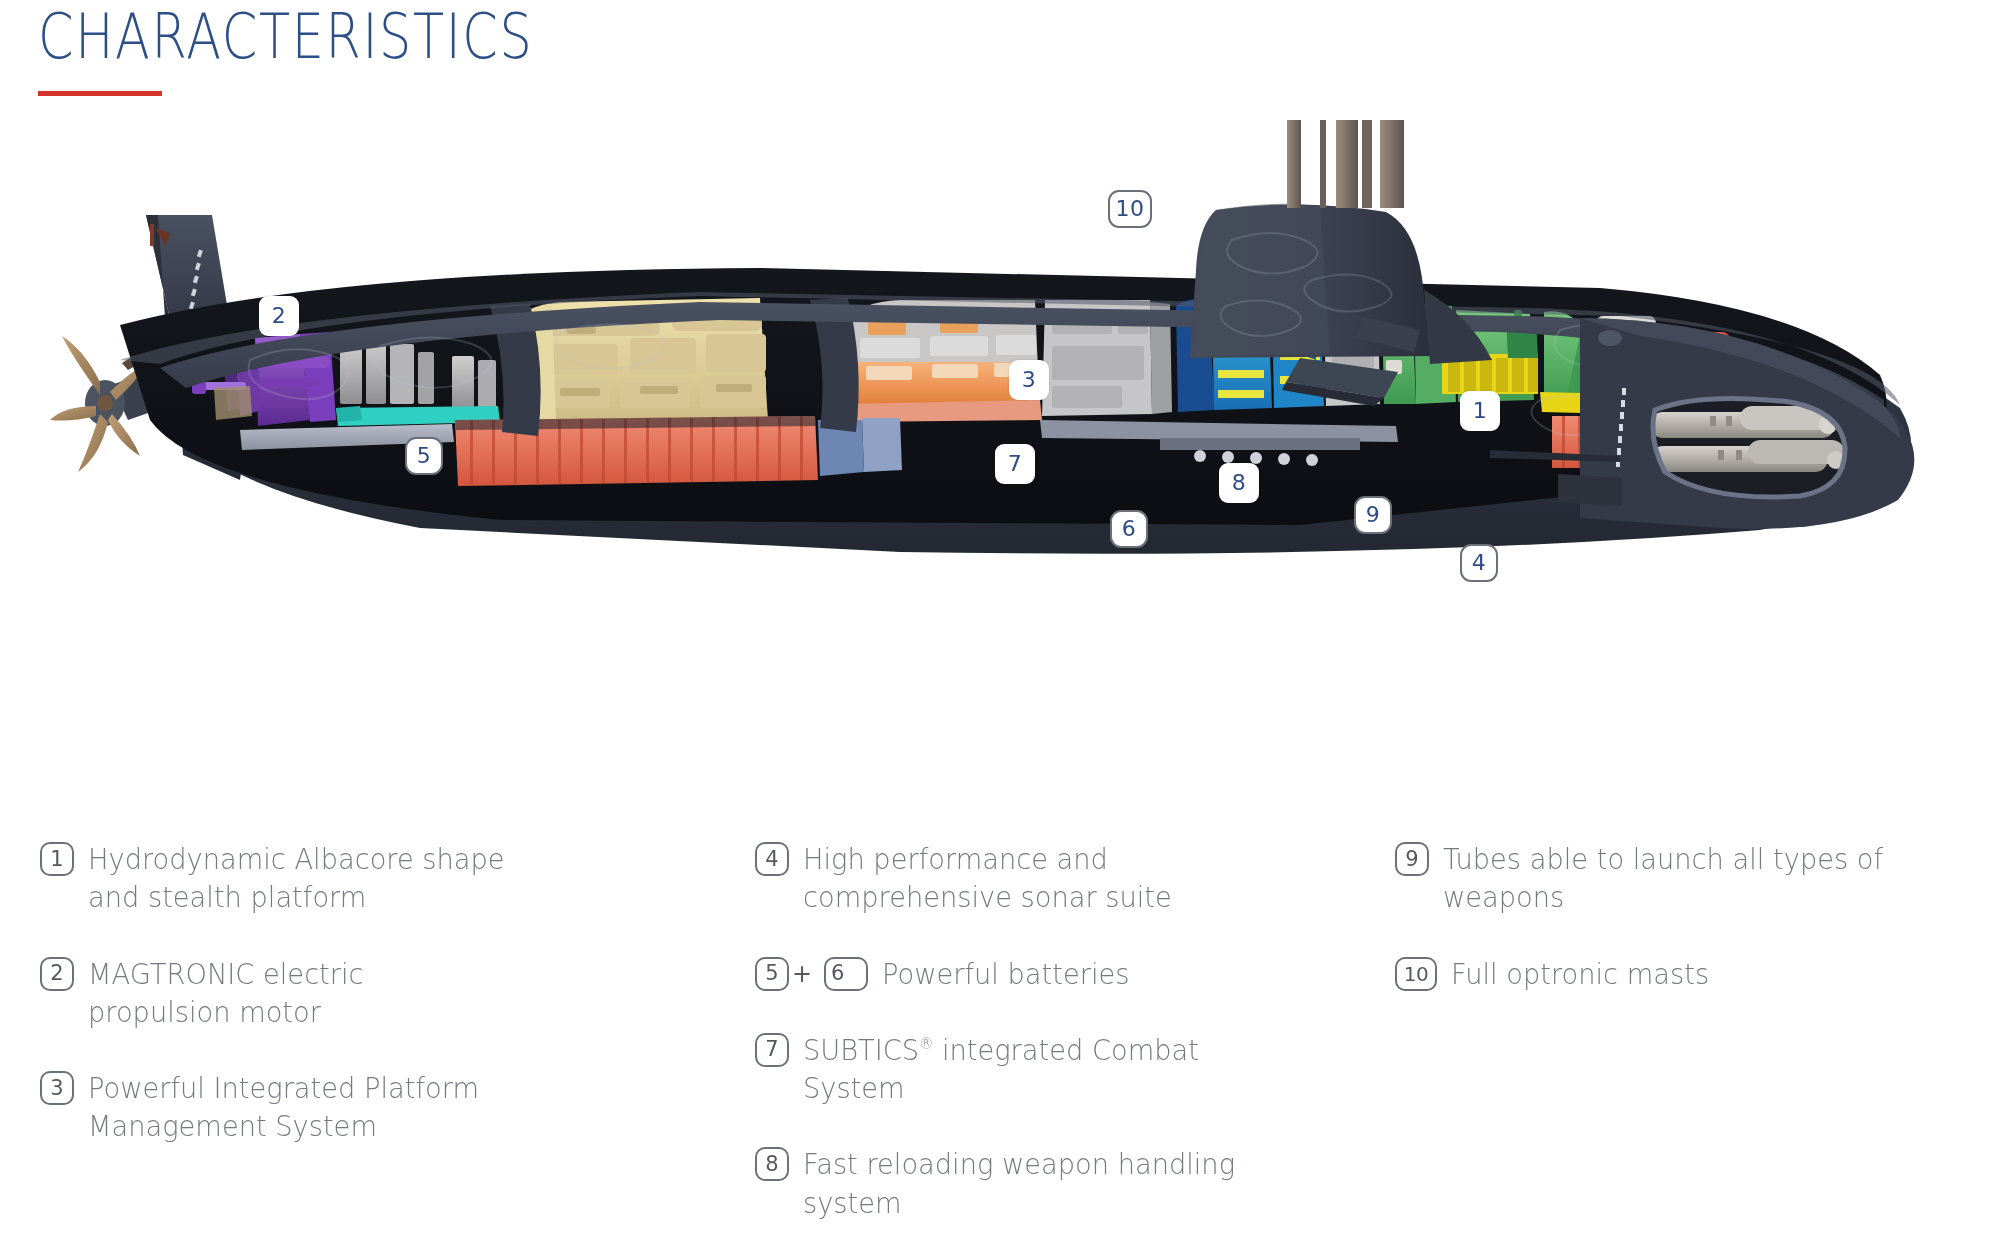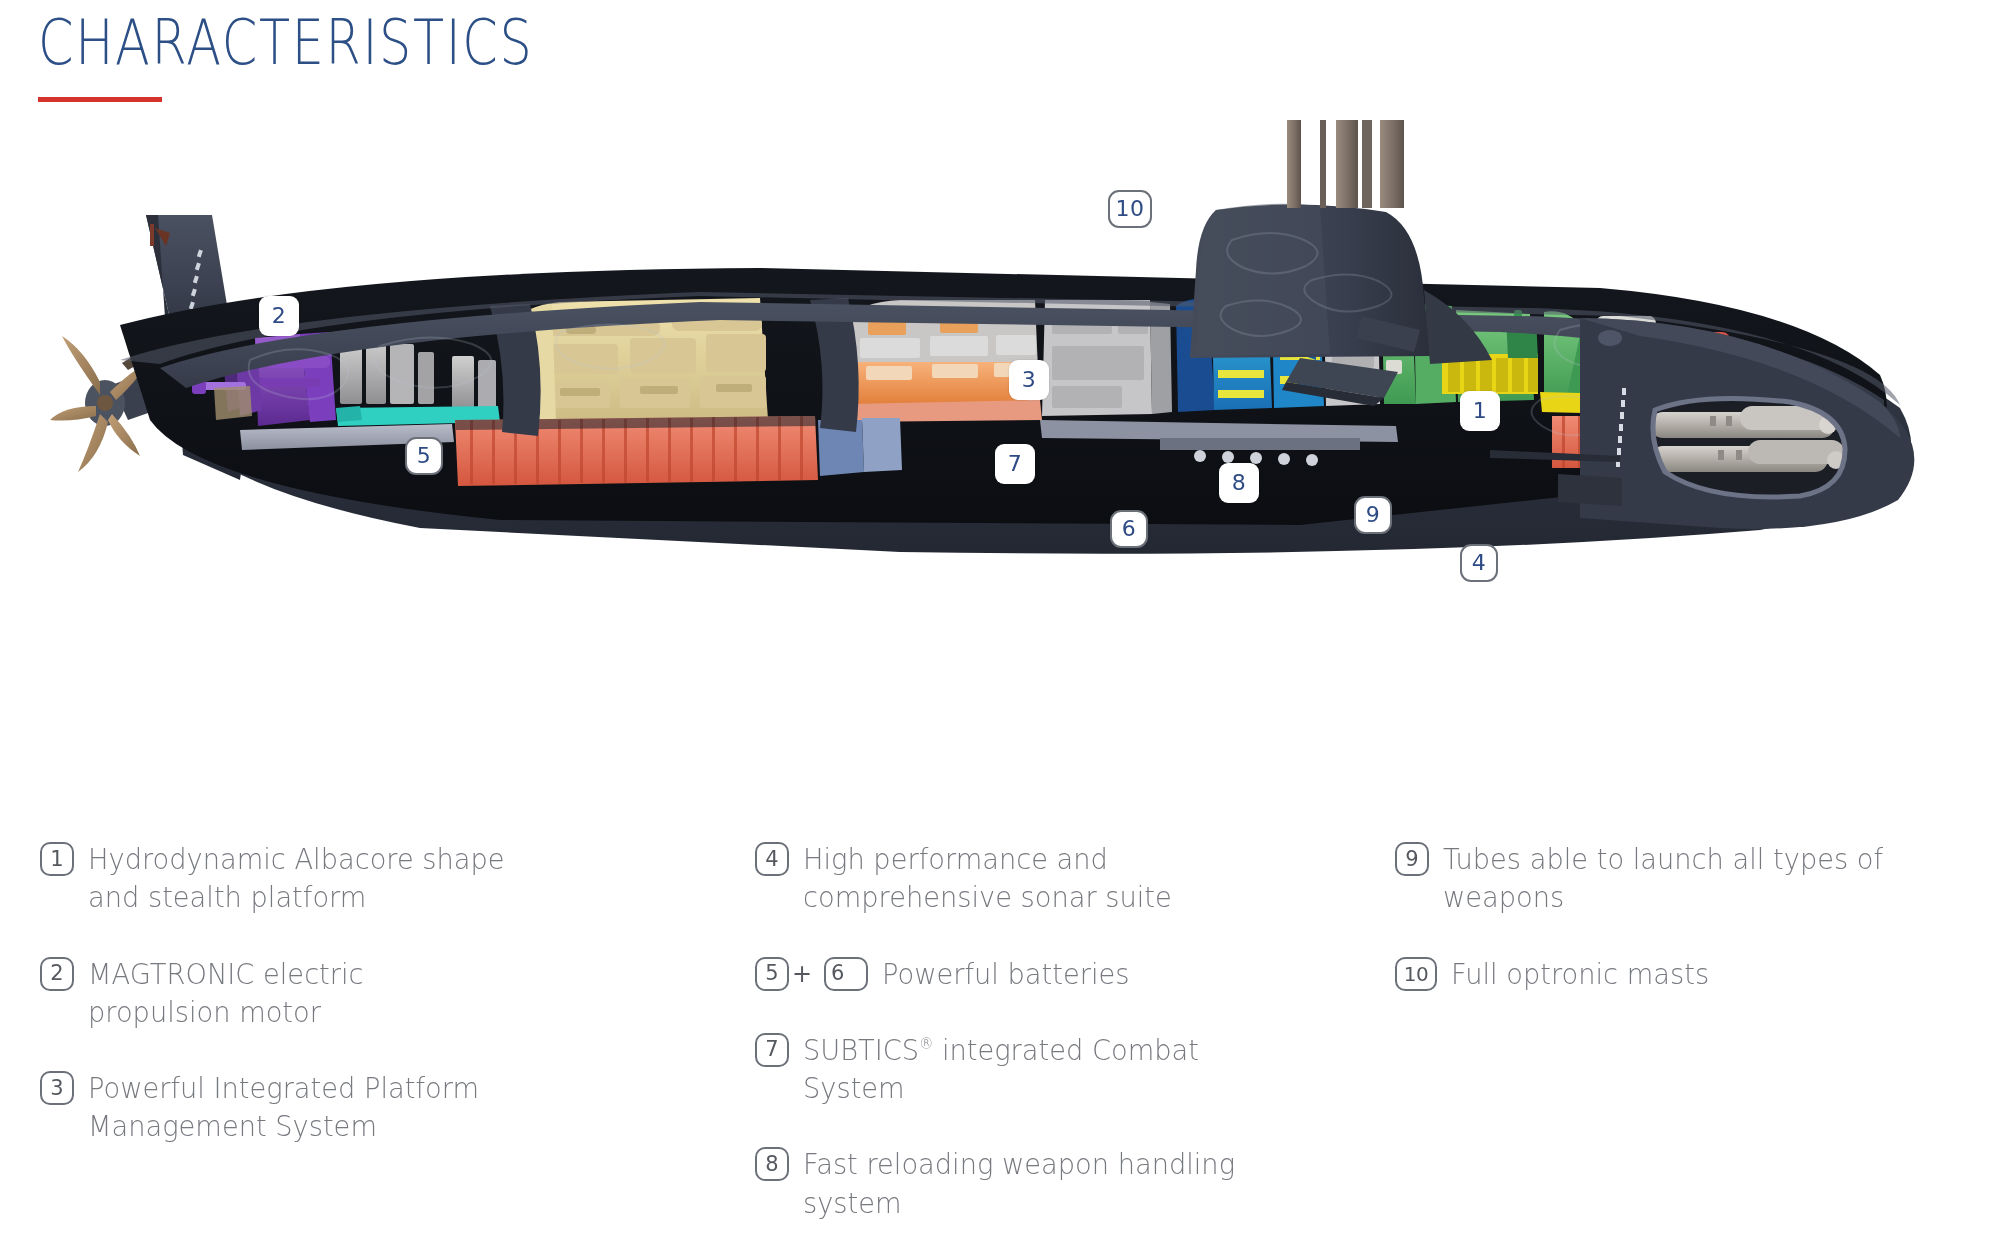--- a/index.html
+++ b/index.html
@@ -5,21 +5,21 @@
   * { box-sizing: border-box; margin: 0; padding: 0; }
   html, body {
     width: 2000px; height: 1247px;
     background: #ffffff;
     font-family: "Liberation Sans", sans-serif;
     overflow: hidden;
   }
   #page { position: relative; width: 2000px; height: 1247px; background: #fff; }
 
   
-  .title-block { position: absolute; left: 38px; top: 10px; }
+  .title-block { position: absolute; left: 38px; top: 4px; }
   .page-title {
     font-family: "DejaVu Sans", sans-serif;
     font-size: 62px;
     font-weight: 300;
     letter-spacing: 2px;
     color: #2c4f86;
     line-height: 1.05;
     transform: scaleX(0.82);
     transform-origin: left center;
     white-space: nowrap;

